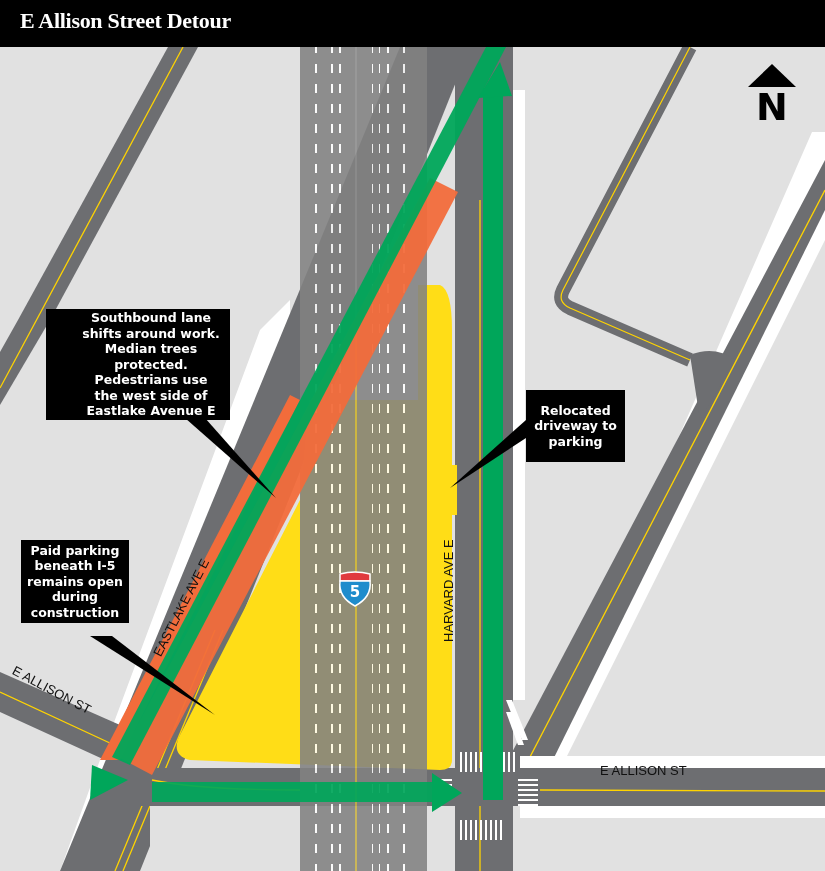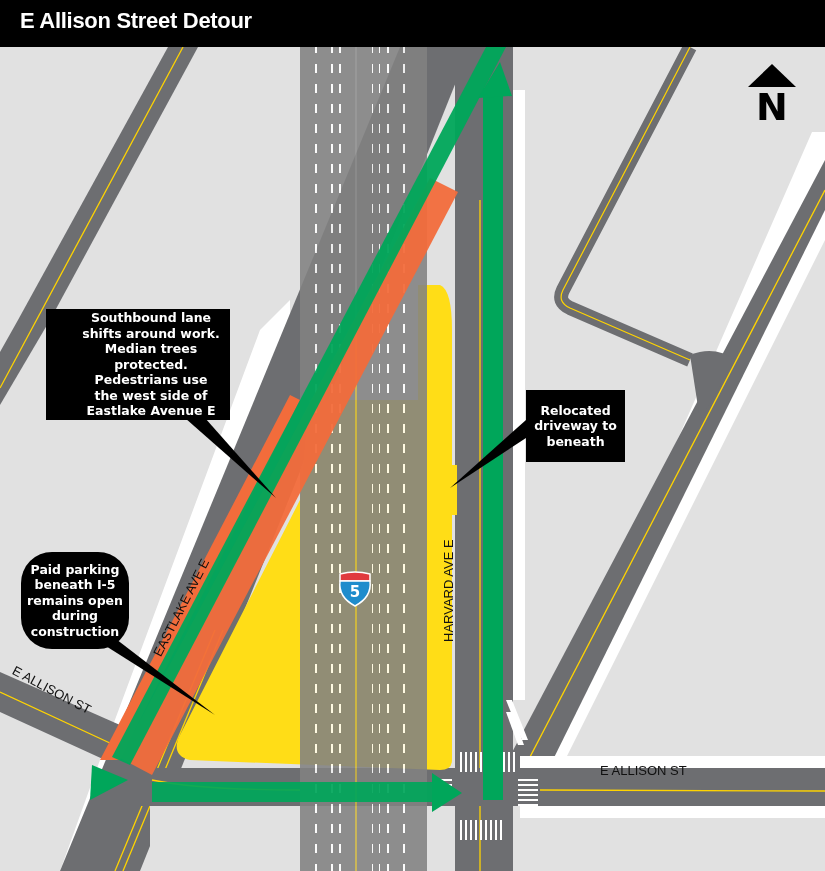--- a/index.html
+++ b/index.html
@@ -1,18 +1,18 @@
 <!DOCTYPE html>
 <html><head>
 <meta charset="utf-8">
 <style>
   html, body { margin: 0; padding: 0; }
   body { width: 825px; height: 871px; position: relative; overflow: hidden; background: #e1e1e1; font-family: "DejaVu Sans", sans-serif; }
   .titlebar { position: absolute; left: 0; top: 0; width: 825px; height: 47px; background: #000; z-index: 5; }
-  .titlebar .title { position: absolute; left: 20px; top: 8px; color: #fff; font-family: Liberation Sans, sans-serif; font-weight: bold; font-size: 22px; letter-spacing: -0.3px; }
+  .titlebar .title { position: absolute; left: 20px; top: 8px; color: #fff; font-family: Liberation Serif, serif; font-weight: bold; font-size: 22px; letter-spacing: -0.3px; }
   svg.map { position: absolute; left: 0; top: 0; }
   .callout { position: absolute; background: #000; color: #fff; font-family: "DejaVu Sans", sans-serif; font-weight: bold; font-size: 12.5px; line-height: 15.5px; text-align: center; white-space: pre-line; box-sizing: border-box; display: flex; align-items: center; justify-content: center; z-index: 4; }
   .street-label { position: absolute; color: #111; font-family: "Liberation Sans", sans-serif; font-size: 13px; white-space: nowrap; transform-origin: 0 0; z-index: 3; }
   .north { position: absolute; left: 748px; top: 64px; width: 48px; height: 62px; z-index: 4; }
   .north .arrow { width: 0; height: 0; border-left: 24px solid transparent; border-right: 24px solid transparent; border-bottom: 23px solid #000; }
   .north .letter { font-family: "DejaVu Sans", sans-serif; font-weight: bold; font-size: 38px; line-height: 38px; text-align: center; color: #000; margin-top: 1px; }
   .shield { position: absolute; left: 337px; top: 571px; width: 36px; height: 36px; z-index: 3; }
   .shield .num { position: absolute; left: 0; top: 12px; width: 36px; text-align: center; color: #fff; font-family: "DejaVu Sans", sans-serif; font-weight: bold; font-size: 15px; }
 </style>
 </head>
@@ -153,28 +153,28 @@
   </svg>
   <div class="num">5</div>
 </div>
 
 <div class="callout" style="left:46px; top:309px; width:184px; height:111px;padding-left:26px;">Southbound lane
 shifts around work.
 Median trees protected.
 Pedestrians use
 the west side of
 Eastlake Avenue E</div>
-<div class="callout" style="left:21px; top:552px; width:108px; height:97px;border-radius:31px;">Paid parking
+<div class="callout" style="left:21px; top:540px; width:108px; height:83px;">Paid parking
 beneath I-5
 remains open
 during
 construction</div>
 <div class="callout" style="left:526px; top:390px; width:99px; height:72px;">Relocated
 driveway to
-beneath</div>
+parking</div>
 
 <div class="street-label" style="left:150px; top:652px; transform: rotate(-63deg);">EASTLAKE AVE E</div>
 <div class="street-label" style="left:441px; top:642px; transform: rotate(-90deg);">HARVARD AVE E</div>
 <div class="street-label" style="left:17px; top:663px; transform: rotate(28deg);">E ALLISON ST</div>
 <div class="street-label" style="left:600px; top:763px;">E ALLISON ST</div>
 
 <div class="north">
   <div class="arrow"></div>
   <div class="letter">N</div>
 </div>

